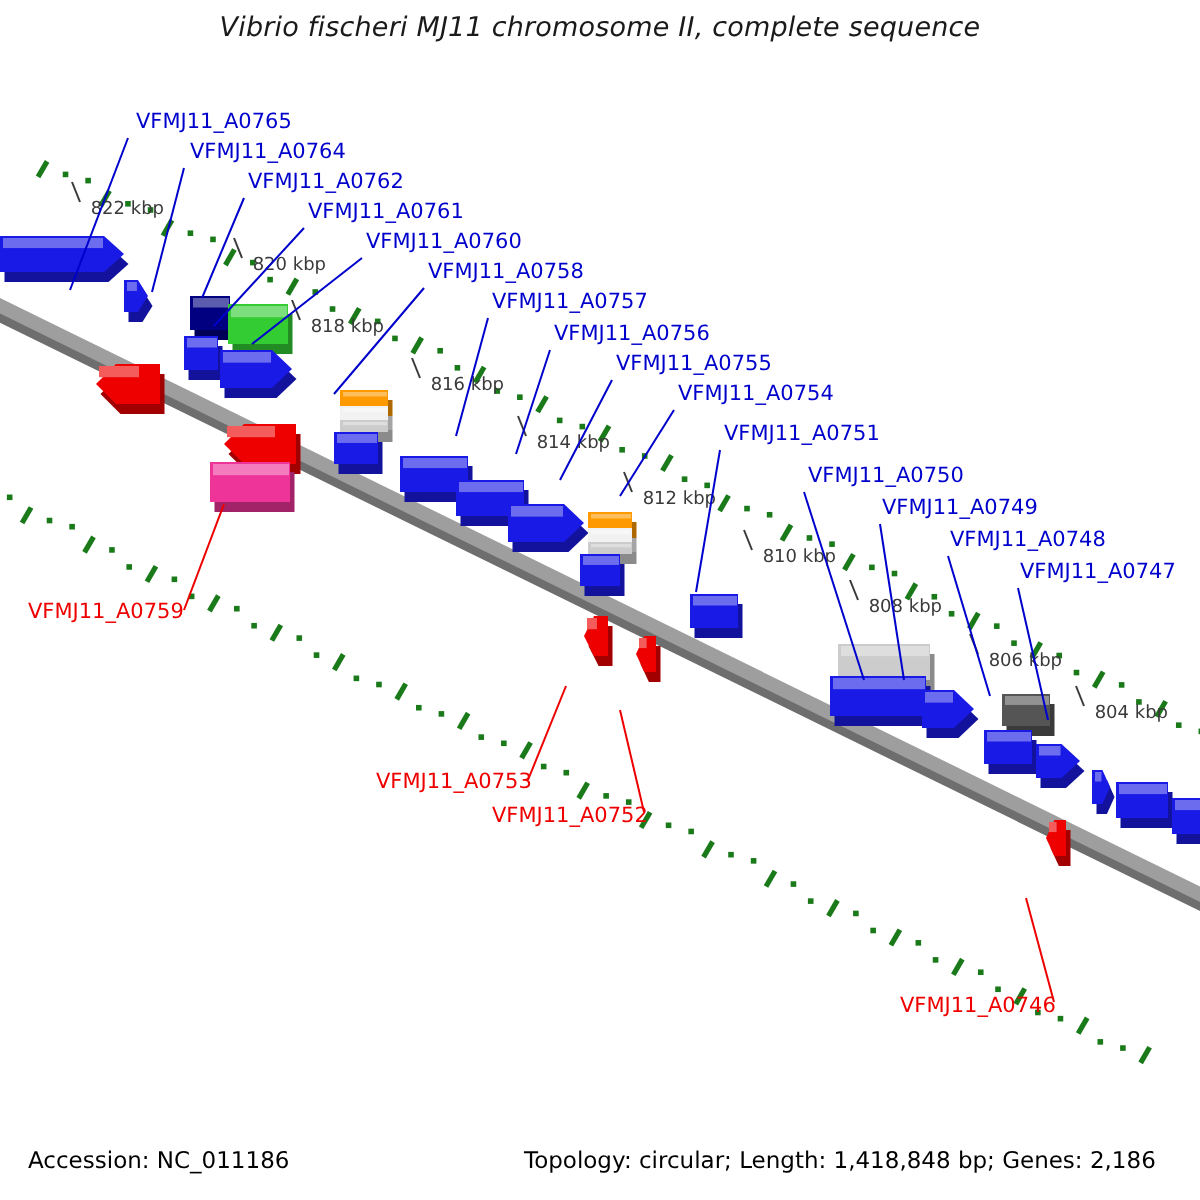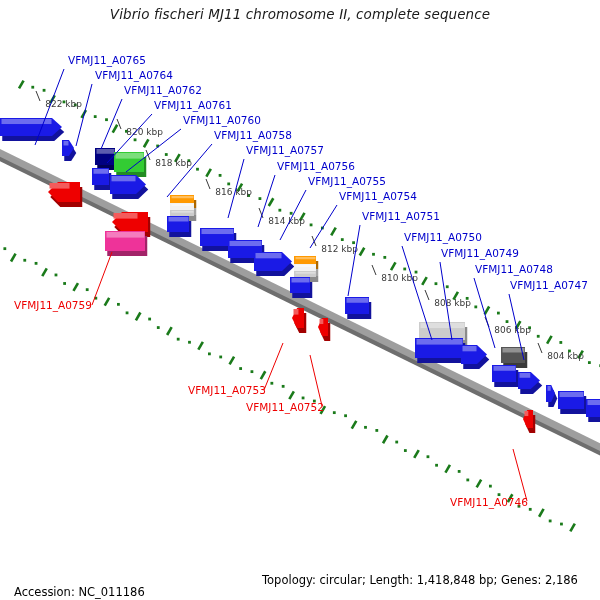--- a/index.html
+++ b/index.html
@@ -2,21 +2,21 @@
 <html><head>
 <meta charset="utf-8">
 <style>
   html,body{margin:0;padding:0;background:#ffffff;}
   body{width:600px;height:600px;overflow:hidden;
        font-family:"DejaVu Sans","Liberation Sans",sans-serif;}
   #stage{position:relative;width:600px;height:600px;background:#fff;}
   .title{position:absolute;top:6px;left:0;width:600px;text-align:center;
          font-style:italic;font-size:13.5px;color:#1a1a1a;letter-spacing:.1px;}
   .footer{position:absolute;bottom:9px;left:0;width:600px;height:18px;}
-  .acc{position:absolute;left:14px;top:12px;font-size:11.5px;color:#000;}
+  .acc{position:absolute;left:14px;top:0;font-size:11.5px;color:#000;}
   .topo{position:absolute;left:262px;top:0;font-size:11.5px;color:#000;white-space:nowrap;}
   svg{position:absolute;top:0;left:0;}
   text{font-family:"DejaVu Sans","Liberation Sans",sans-serif;}
   .lbl-fwd{fill:#0000cc;font-size:10.5px;}
   .lbl-rev{fill:#ee0000;font-size:10.5px;}
   .lbl-tick{fill:#3a3a3a;font-size:9px;}
   .lead-fwd{stroke:#0000cc;stroke-width:1;fill:none;}
   .lead-rev{stroke:#ee0000;stroke-width:1;fill:none;}
 </style>
 </head>

